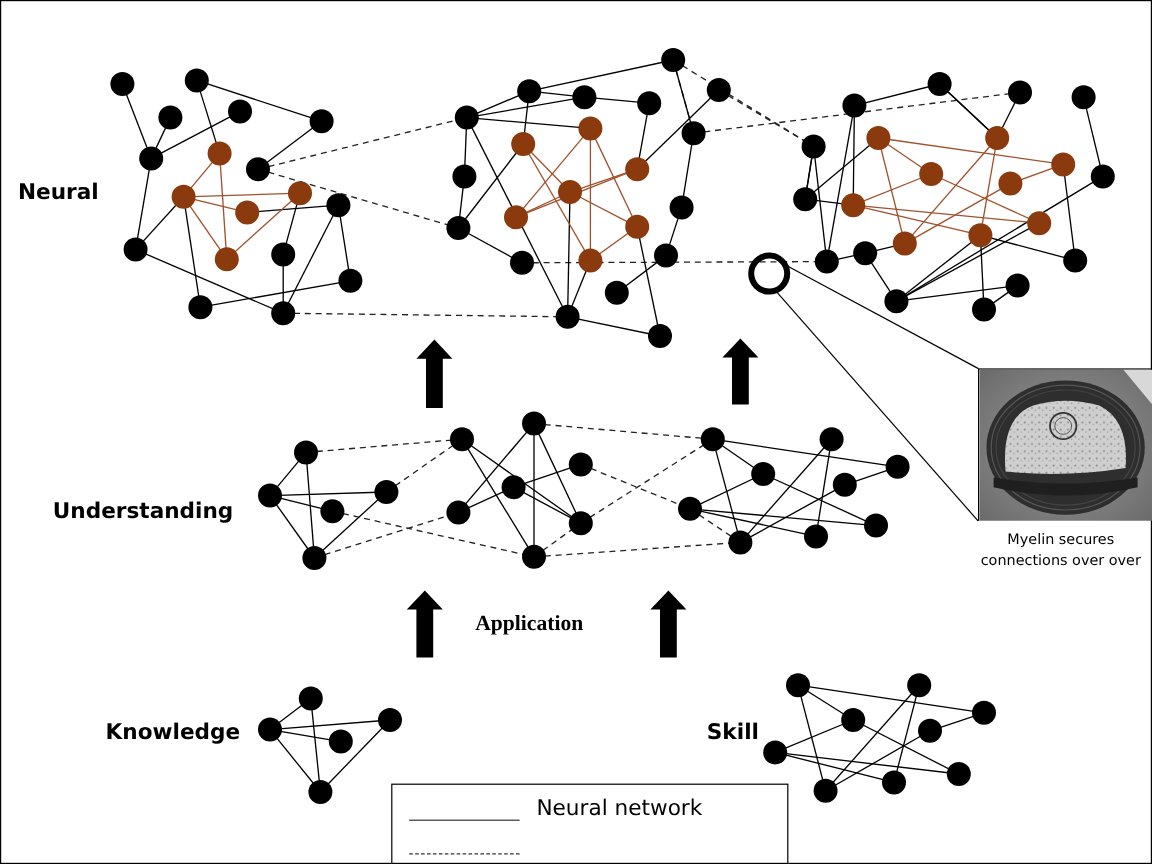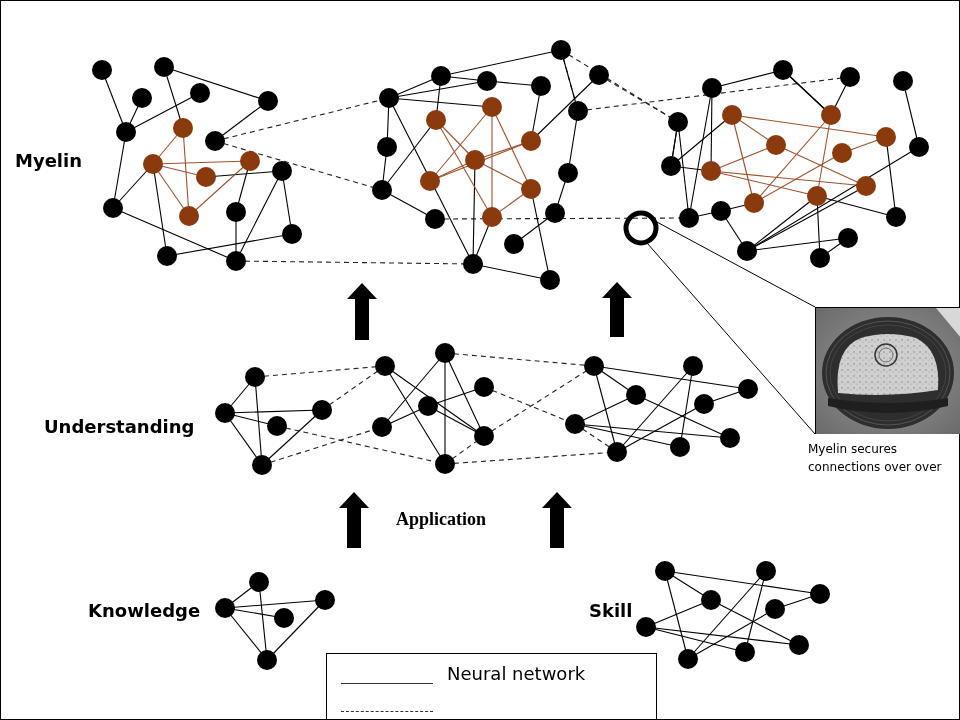--- a/index.html
+++ b/index.html
@@ -5,21 +5,21 @@
   html, body { margin: 0; padding: 0; background: #ffffff; }
   body { width: 960px; height: 720px; overflow: hidden; position: relative; font-family: "DejaVu Sans", sans-serif; }
   #frame { position: absolute; left: 0; top: 0; width: 958px; height: 718px; border: 1px solid #000; box-sizing: border-box; width: 960px; height: 720px; }
   #diagram { position: absolute; left: 0; top: 0; }
   .stage-label { position: absolute; font-family: "DejaVu Sans", sans-serif; font-weight: bold; font-size: 18px; color: #000; white-space: nowrap; }
   #legend { position: absolute; left: 326px; top: 653px; width: 331px; height: 67px; border: 1px solid #000; box-sizing: border-box; background: #fff; }
   .legend-row { position: absolute; left: 14px; height: 24px; display: flex; align-items: flex-end; }
   .legend-line { width: 92px; height: 0; margin-right: 14px; }
   .legend-text { font-family: "DejaVu Sans", sans-serif; font-size: 18px; color: #000; white-space: nowrap; }
   #photo { position: absolute; left: 815px; top: 307px; width: 145px; height: 127px; border-left: 1px solid #000; border-top: 1px solid #000; box-sizing: border-box; overflow: hidden; }
-  #caption { position: absolute; left: 808px; top: 440px; width: 152px; text-align: left; font-family: "DejaVu Sans", sans-serif; font-size: 12px; line-height: 18px; color: #000; }
+  #caption { position: absolute; left: 808px; top: 440px; width: 152px; text-align: center; font-family: "DejaVu Sans", sans-serif; font-size: 12px; line-height: 18px; color: #000; }
 </style>
 </head>
 <body>
 
 <div id="frame"></div>
 
 <svg id="diagram" width="960" height="720" xmlns="http://www.w3.org/2000/svg">
   <g id="edges-dashed">
       <line x1="215" y1="141" x2="389" y2="98" stroke="#222" stroke-width="1.1" stroke-dasharray="5,4"></line>
       <line x1="215" y1="141" x2="382" y2="190" stroke="#222" stroke-width="1.1" stroke-dasharray="5,4"></line>
@@ -279,21 +279,21 @@
       <path d="M354 492 L369 508 L361 508 L361 548 L347 548 L347 508 L339 508 Z" fill="#000"></path>
       <path d="M557 492 L572 508 L564 508 L564 548 L550 548 L550 508 L542 508 Z" fill="#000"></path>
     </g>
   <g id="callout">
     <circle cx="641" cy="228" r="15" fill="none" stroke="#000" stroke-width="5"></circle>
     <line x1="647" y1="243" x2="815" y2="434" stroke="#000" stroke-width="1"></line>
     <line x1="655" y1="221" x2="815" y2="307" stroke="#000" stroke-width="1"></line>
   </g>
 </svg>
 
-<div class="stage-label" style="left:15px; top:150px;">Myelin</div>
+<div class="stage-label" style="left:15px; top:150px;">Neural</div>
 <div class="stage-label" style="left:44px; top:416px;">Understanding</div>
 <div class="stage-label" style="left:396px; top:509px;font-family:Liberation Serif, serif;">Application</div>
 <div class="stage-label" style="left:88px; top:600px;">Knowledge</div>
 <div class="stage-label" style="left:589px; top:600px;">Skill</div>
 
 <div id="photo">
   <svg width="145" height="127" xmlns="http://www.w3.org/2000/svg">
     <defs>
       <radialGradient id="bg" cx="50%" cy="50%" r="70%">
         <stop offset="0%" stop-color="#9a9a9a"></stop>

